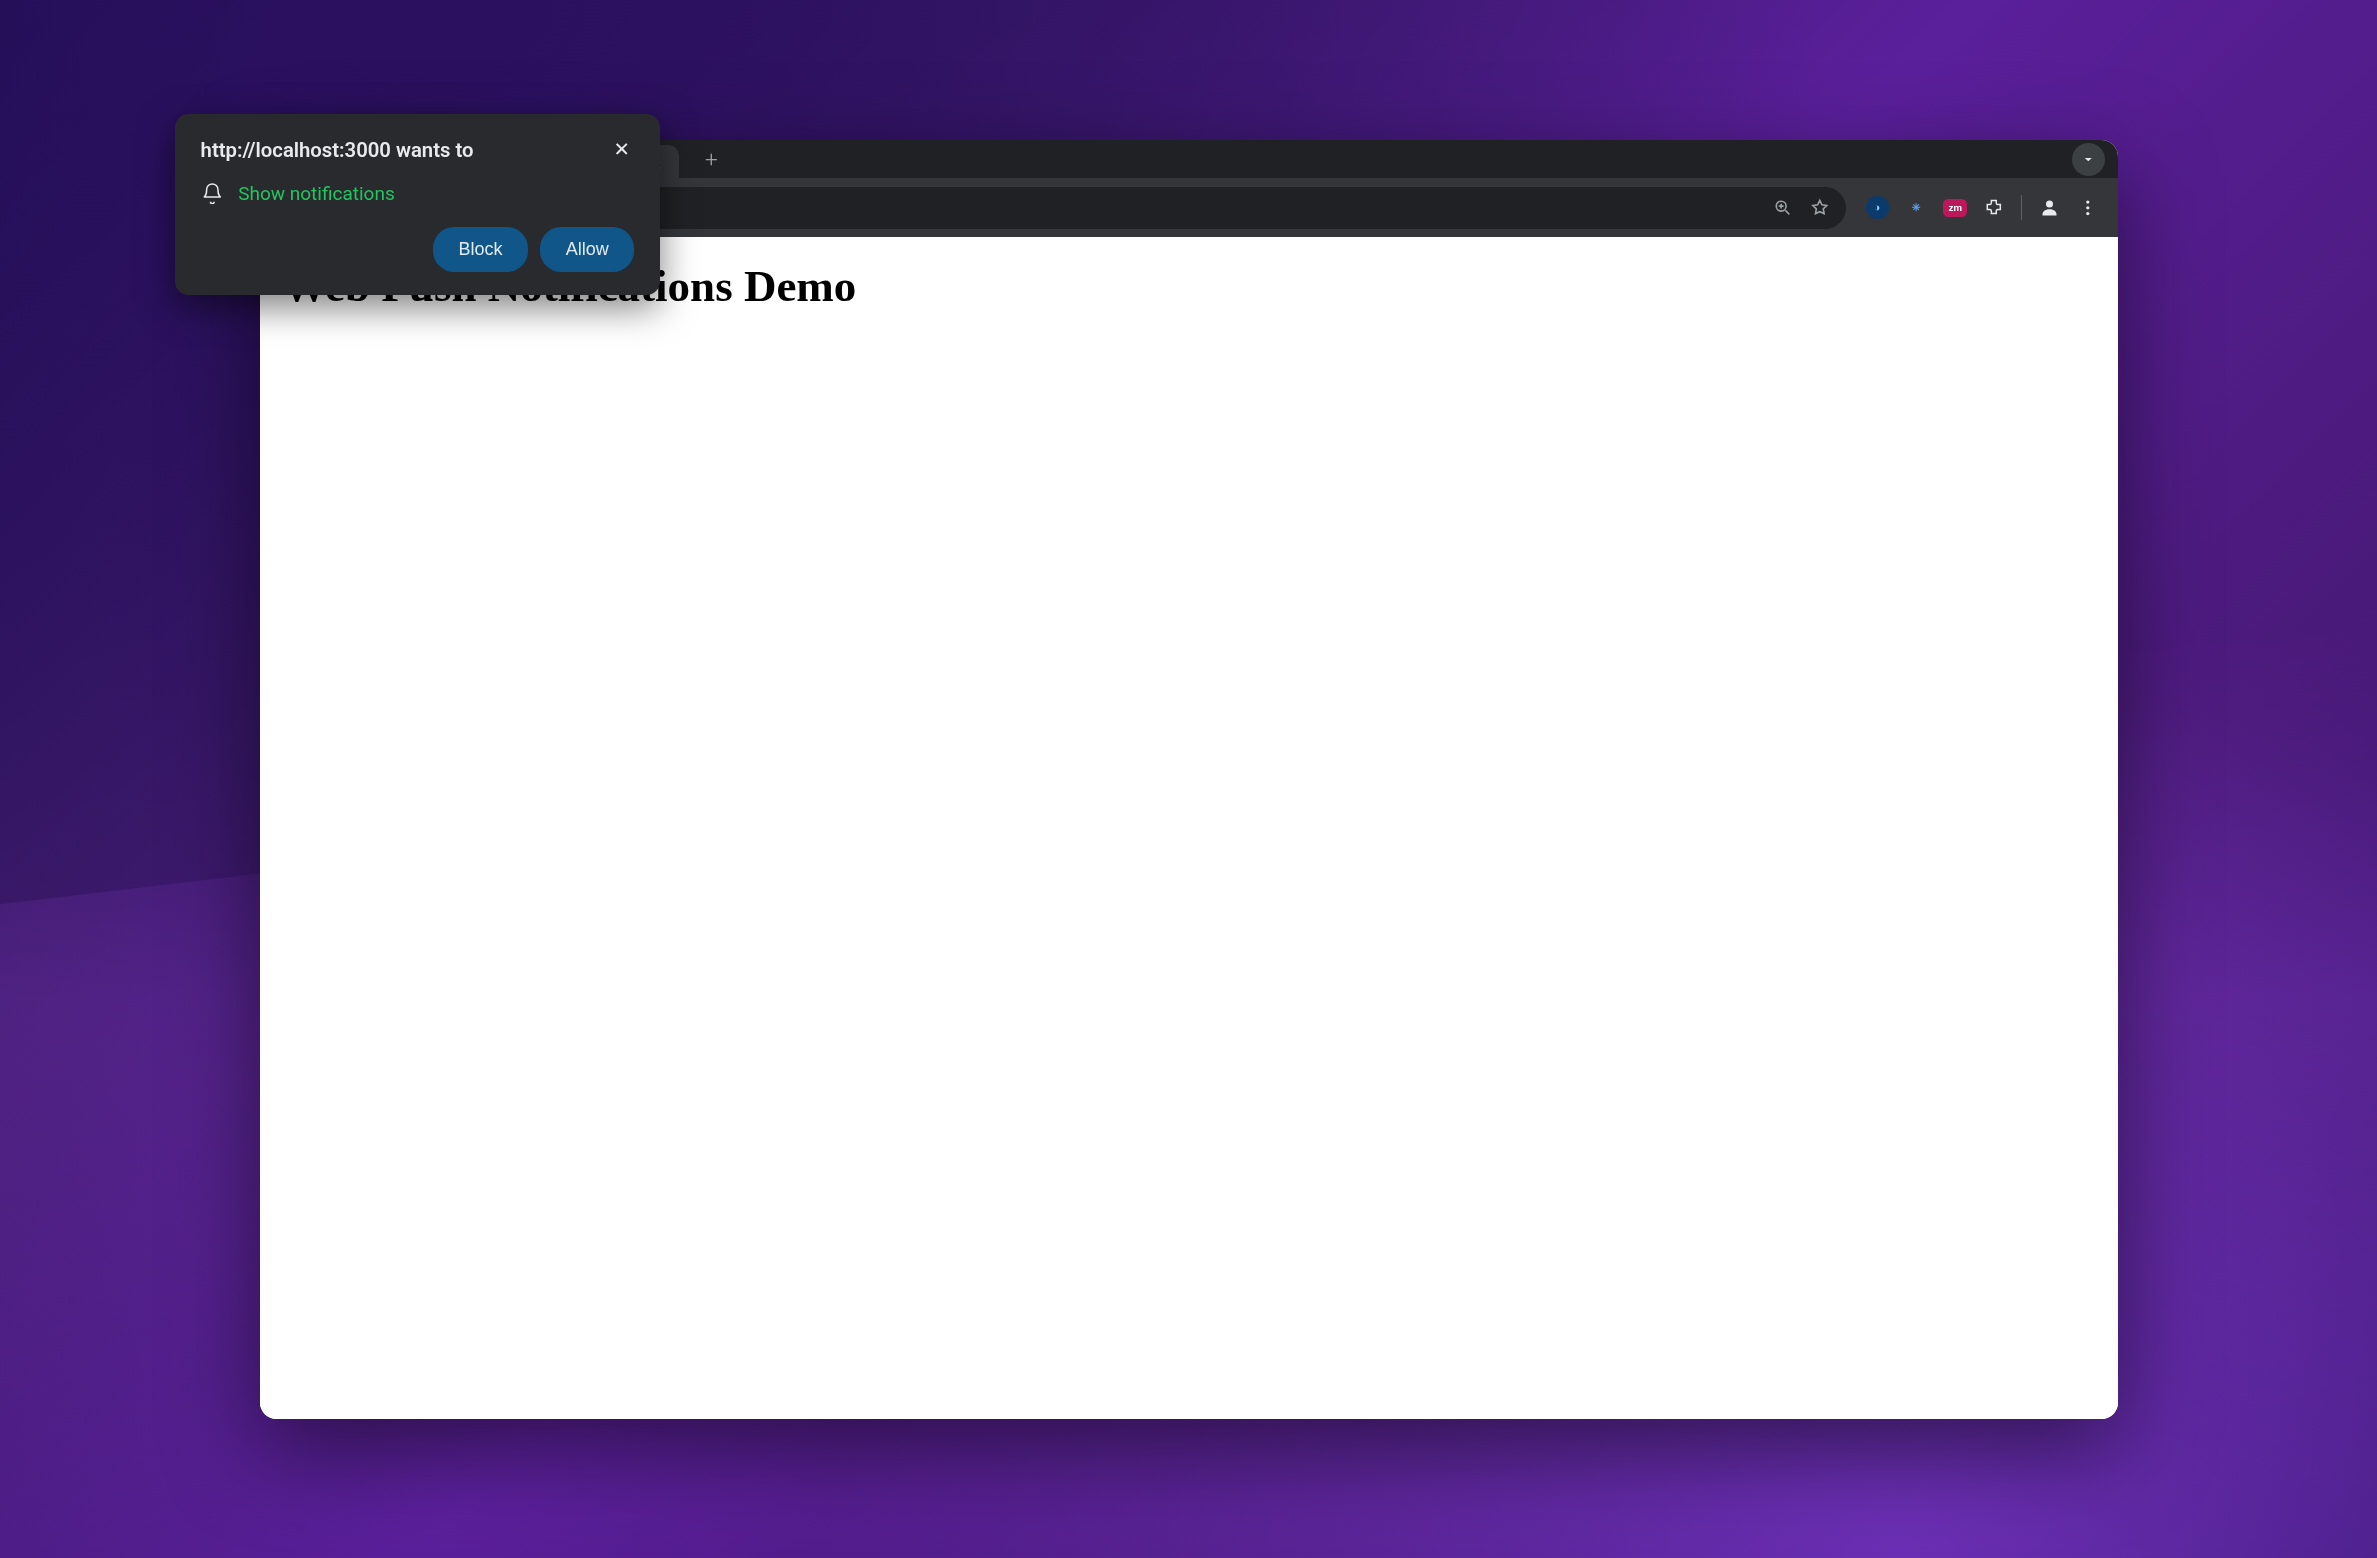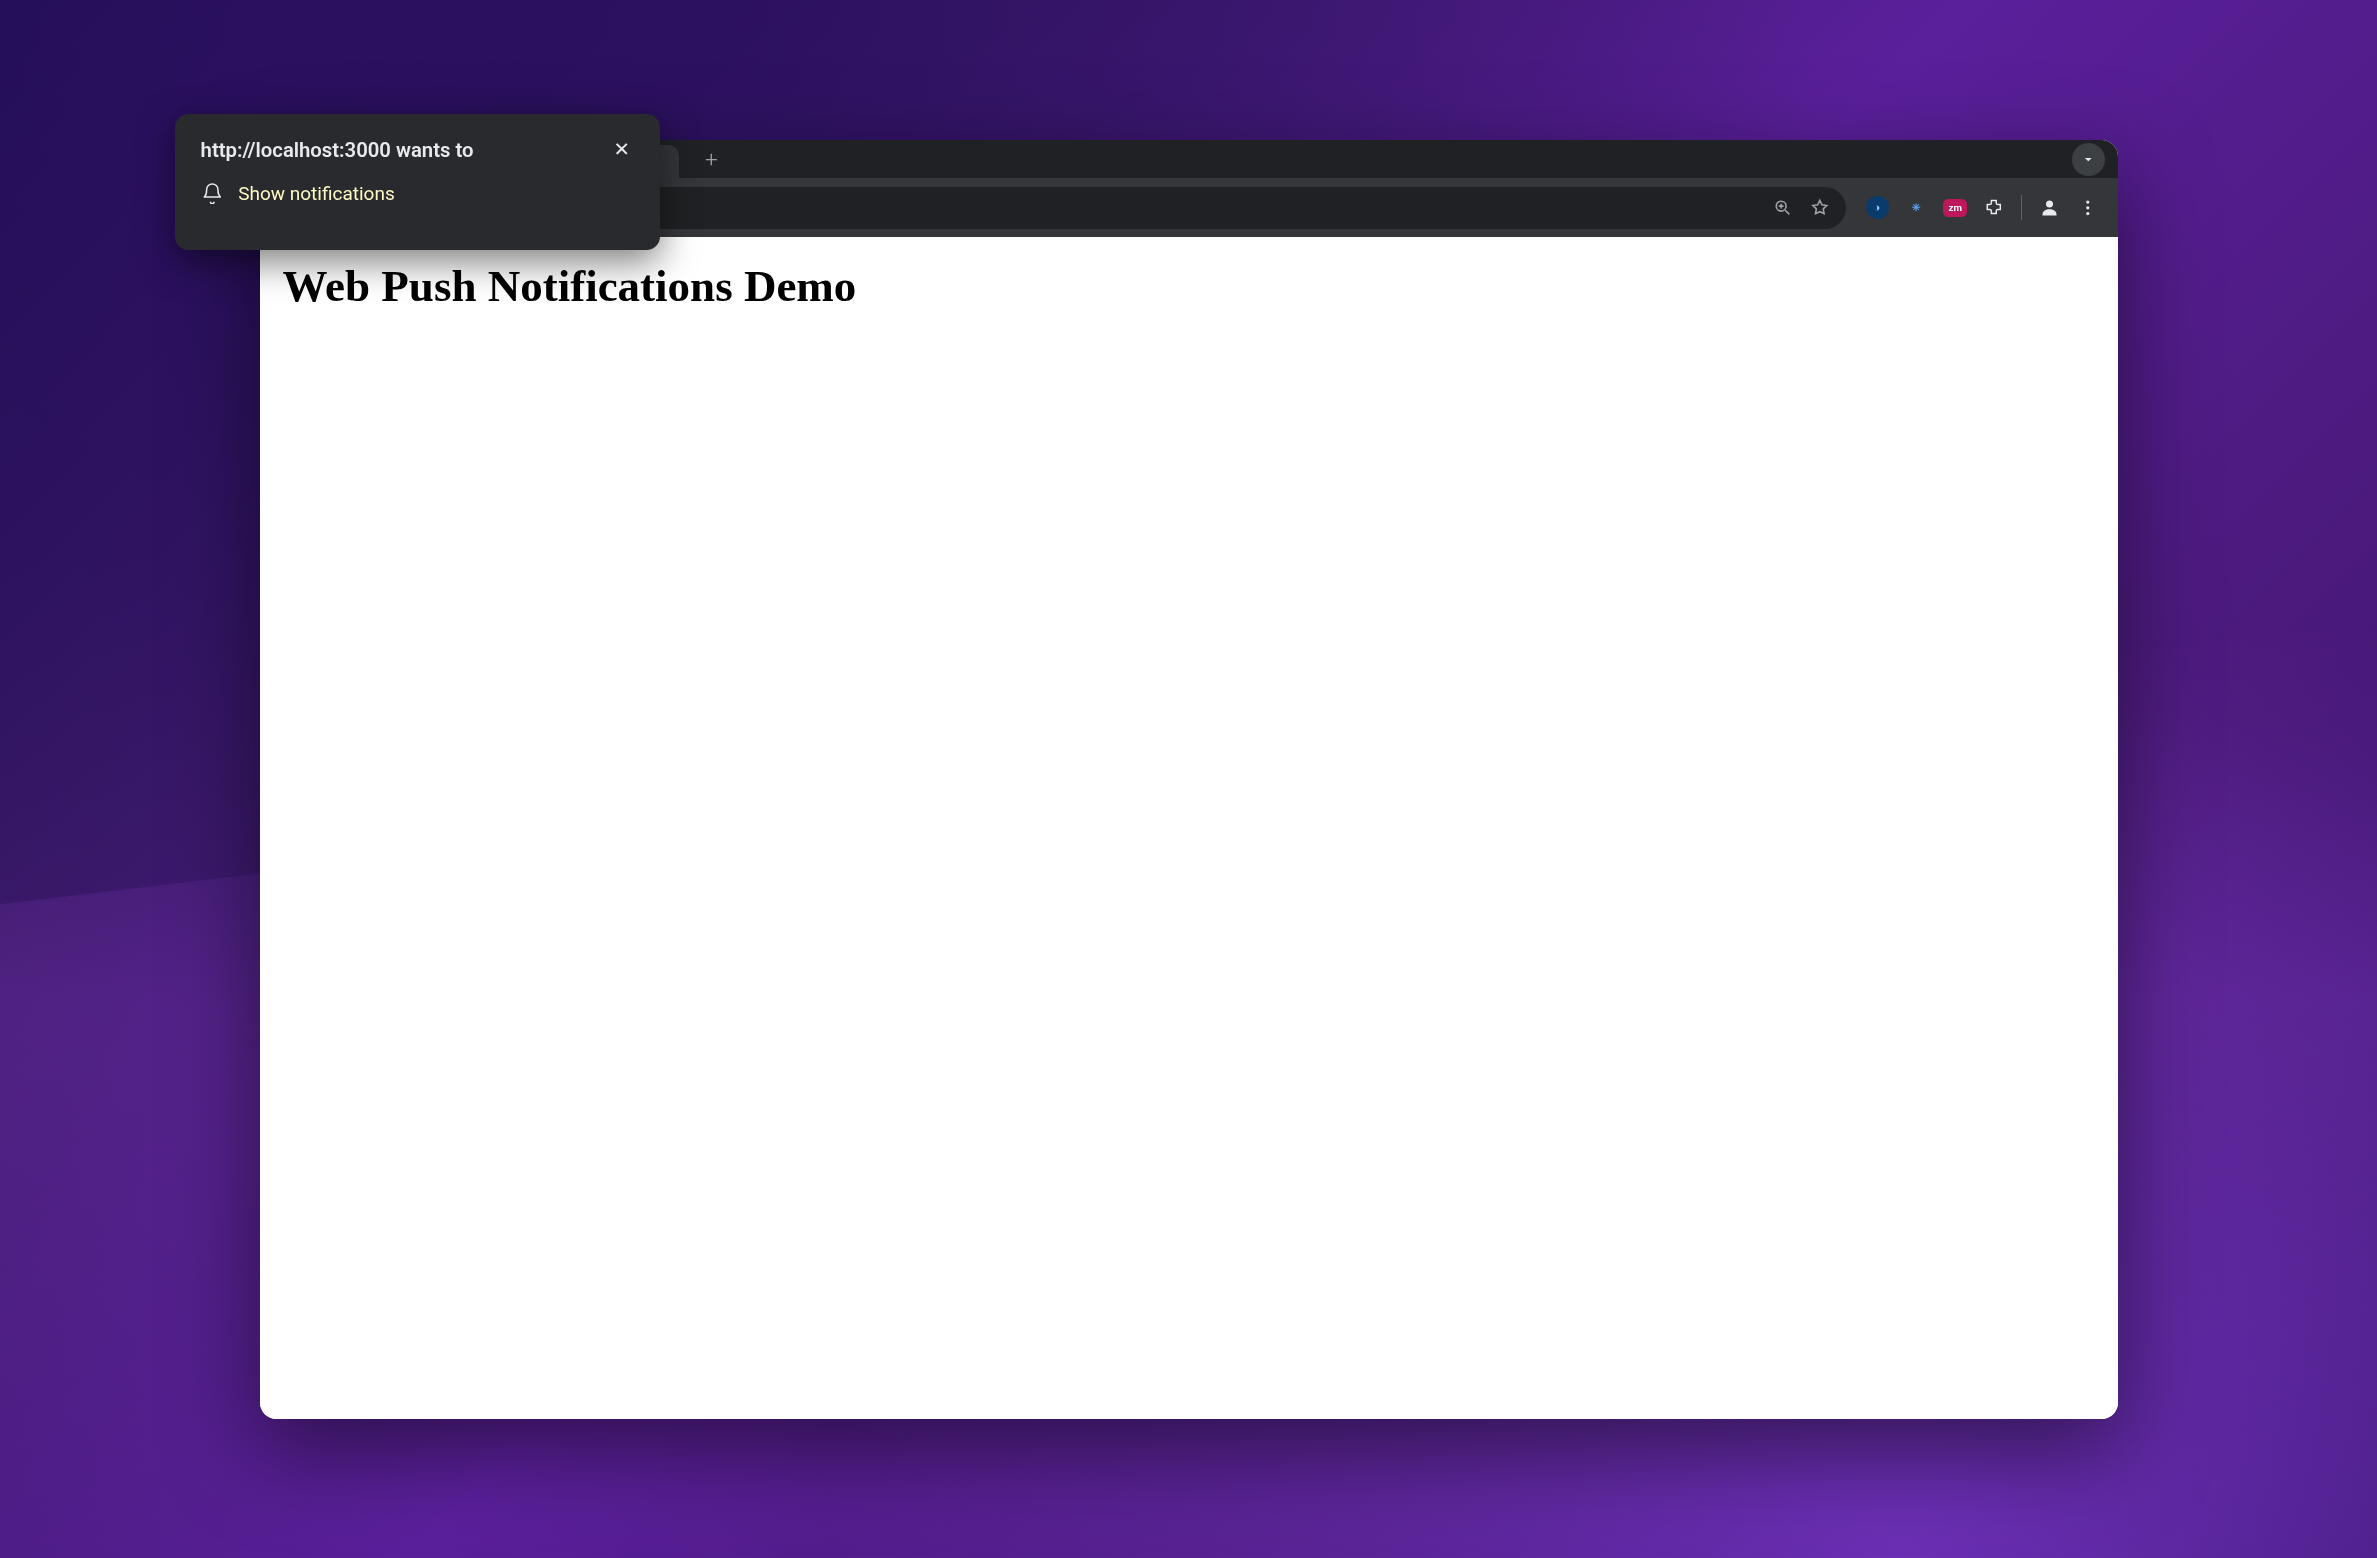--- a/index.html
+++ b/index.html
@@ -253,21 +253,21 @@
       padding: 0 4.5px;
     }
     .perm-body {
       display: flex;
       align-items: center;
       gap: 15px;
       margin-bottom: 22.6px;
     }
     .perm-body svg { width: 22.6px; height: 22.6px; stroke: #e8eaed; fill: none; stroke-width: 1.6;}
     .perm-text {
-      color: #fef9c3;
+      color: #22c55e;
       font-size: 19px;
     }
     .perm-actions {
       display: flex;
       gap: 12px;
       justify-content: flex-end;
     }
     .perm-btn {
       background: #105689;
       color: #e2ecf3;
@@ -393,14 +393,18 @@
     <span class="perm-title">http://localhost:3000 wants to</span>
     <span class="perm-close">✕</span>
   </div>
   <div class="perm-body">
     <svg viewBox="0 0 24 24">
         <path d="M6 8a6 6 0 0 1 12 0c0 7 3 8 3 8H3s3-1 3-8"></path>
         <path d="M10 21a2 2 0 0 0 4 0"></path>
       </svg>
     <span class="perm-text">Show notifications</span>
   </div>
+  <div class="perm-actions">
+    <button class="perm-btn">Block</button>
+    <button class="perm-btn">Allow</button>
+  </div>
 </div>
 
 
 </body></html>

